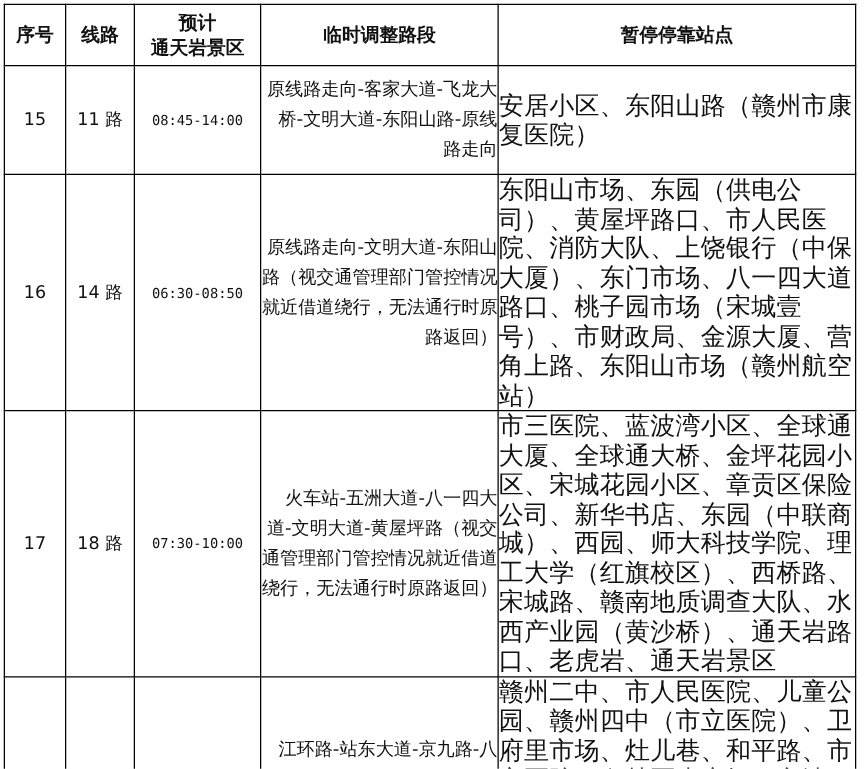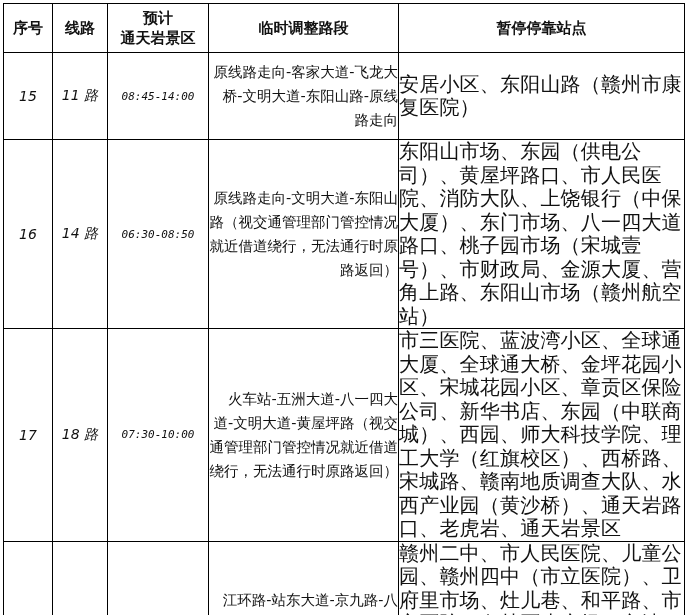--- a/index.html
+++ b/index.html
@@ -36,21 +36,20 @@
       text-align: center;
       line-height: 20px;
       height: 48px;
     }
     .th-time span {
       display: block;
     }
     td.c-num, td.c-line, td.c-time {
       text-align: center;
       font-size: 14px;
-      font-style: italic;
     }
     td.c-time {
       font-family: "DejaVu Sans Mono", "Liberation Mono", monospace;
       font-size: 11px;
       letter-spacing: 0;
     }
     td.c-route {
       font-size: 14.5px;
       line-height: 24px;
       padding: 0 6px 0 8px;

